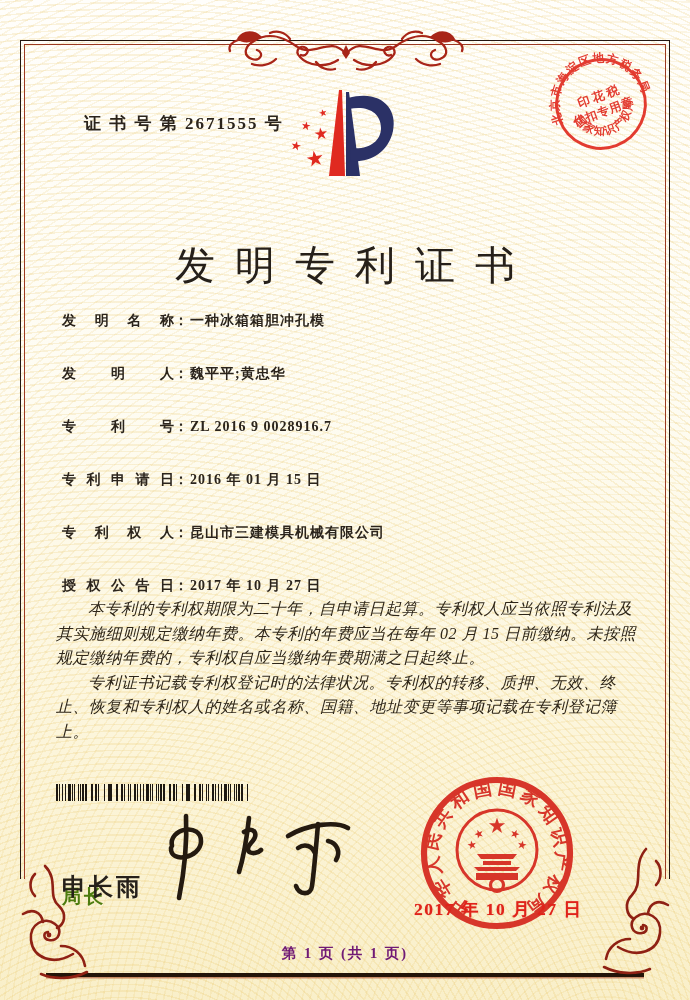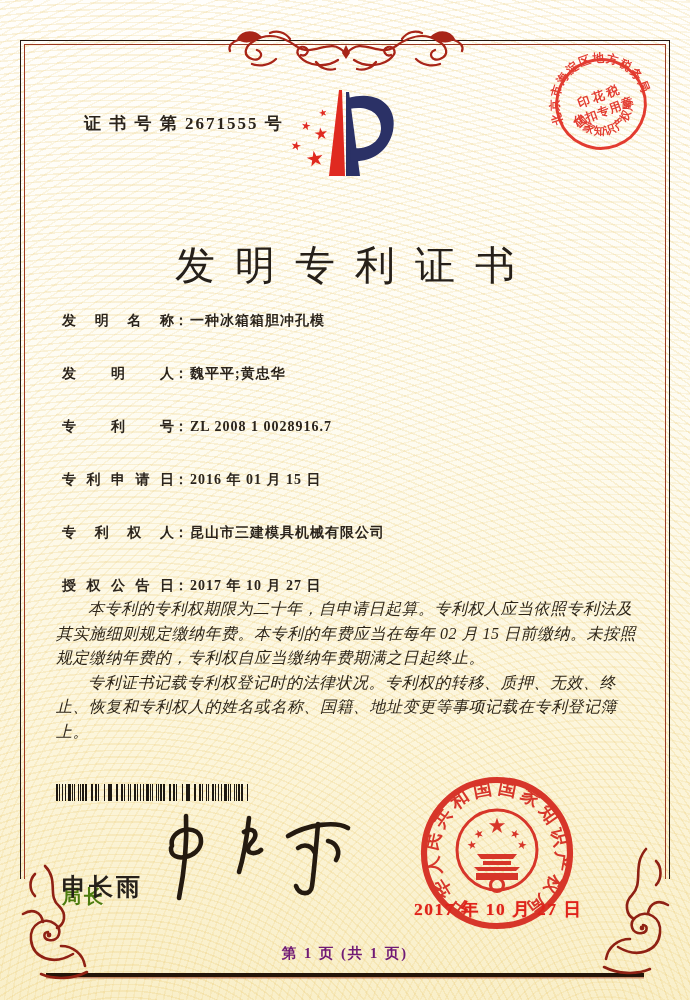--- a/index.html
+++ b/index.html
@@ -125,21 +125,21 @@
       <span class="field-value">一种冰箱箱胆冲孔模</span>
   </div>
   <div class="field-row">
     <span class="field-label">发明人</span>
       <span class="field-colon">：</span>
       <span class="field-value">魏平平;黄忠华</span>
   </div>
   <div class="field-row">
     <span class="field-label">专利号</span>
       <span class="field-colon">：</span>
-      <span class="field-value">ZL 2008 1 0028916.7</span>
+      <span class="field-value">ZL 2016 9 0028916.7</span>
   </div>
   <div class="field-row">
     <span class="field-label">专利申请日</span>
       <span class="field-colon">：</span>
       <span class="field-value">2016 年 01 月 15 日</span>
   </div>
   <div class="field-row">
     <span class="field-label">专利权人</span>
       <span class="field-colon">：</span>
       <span class="field-value">昆山市三建模具机械有限公司</span>

